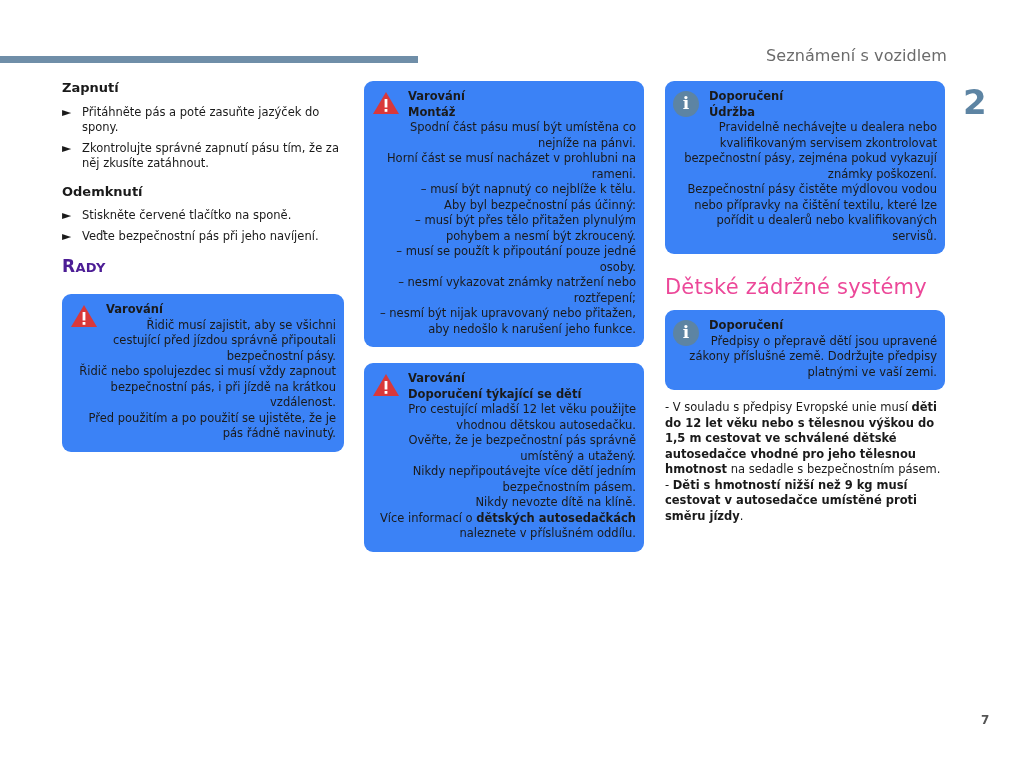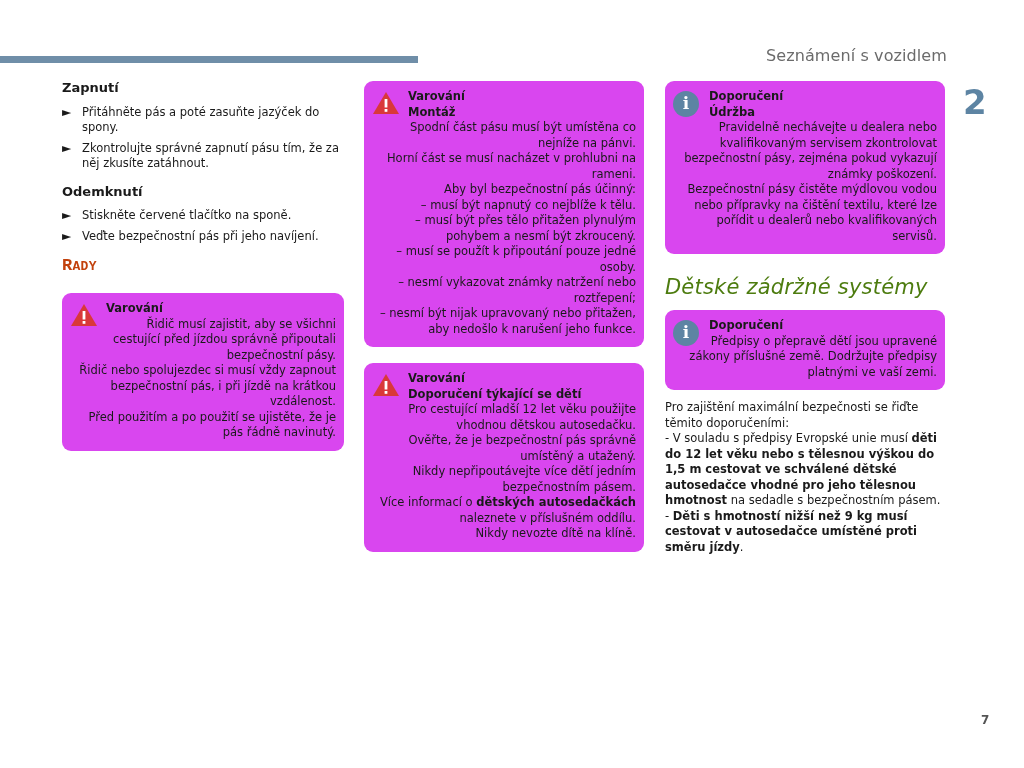--- a/index.html
+++ b/index.html
@@ -14,34 +14,34 @@
     .col { position: absolute; }
     .col1 { left: 62px; top: 80px; width: 282px; }
     .col2 { left: 364px; top: 81px; width: 280px; }
     .col3 { left: 665px; top: 81px; width: 280px; }
 
     .subhead { font-weight: bold; font-size: 13px; margin-bottom: 9px; }
     .bullets { list-style: none; margin-bottom: 12px; }
     .bullets li { position: relative; padding-left: 20px; margin-bottom: 5px; }
     .bullets li .arrow { position: absolute; left: 0; top: 0; font-size: 12px; line-height: 15px; }
 
-    .rady { font-weight: bold; font-size: 17px; line-height: 20px; color: #c2410c; margin: 12px 0 16px; letter-spacing: 0.3px; font-family: Liberation Mono, monospace; }
+    .rady { font-weight: bold; font-size: 17px; line-height: 20px; color: #4c1d95; margin: 12px 0 16px; letter-spacing: 0.3px; }
     .rady .big { font-size: 17px; }
     .rady .small { font-size: 13px; }
 
-    .box { background: #d946ef; border-radius: 9px; padding: 8px 8px 10px 8px; position: relative; }
+    .box { background: #3b82f6; border-radius: 9px; padding: 8px 8px 10px 8px; position: relative; }
     .box .icon-wrap { position: absolute; left: 8px; top: 10px; width: 28px; height: 26px; }
     .box .head { padding-left: 36px; font-weight: bold; }
     .box .indent { padding-left: 36px; }
     .box p { margin: 0; text-align: right; }
     .col2 .box { margin-bottom: 16px; }
 
     .info-icon { width: 26px; height: 26px; border-radius: 50%; background: #5d84a3; color: #fff; display: flex; align-items: center; justify-content: center; font-weight: bold; font-size: 17px; font-family: "DejaVu Serif", serif; }
 
-    .col3 .heading { font-size: 21px; line-height: 26px; color: #4d7c0f; margin: 20px 0 10px; letter-spacing: 0.2px; font-style: italic; }
+    .col3 .heading { font-size: 21px; line-height: 26px; color: #ec4899; margin: 20px 0 10px; letter-spacing: 0.2px; }
     .col3 .body-text { margin-top: 10px; }
     b { font-weight: bold; }
   </style>
 </head>
 <body>
 
 <div class="top-bar"></div>
 <div class="section-title">Seznámení s vozidlem</div>
 <div class="chapter-num">2</div>
 
@@ -79,43 +79,43 @@
       <svg width="28" height="24" viewBox="0 0 28 24">
           <polygon points="14,1 27,23 1,23" fill="#d9383a"></polygon>
           <rect x="12.6" y="8" width="2.8" height="8.5" fill="#fff"></rect>
           <rect x="12.6" y="18" width="2.8" height="2.8" fill="#fff"></rect>
         </svg>
     </div>
     <div class="head">Varování</div>
     <div class="head">Montáž</div>
     <p>Spodní část pásu musí být umístěna co nejníže na pánvi.</p>
     <p>Horní část se musí nacházet v prohlubni na rameni.</p>
+    <p>– musí být napnutý co nejblíže k tělu.</p>
     <p>Aby byl bezpečnostní pás účinný:</p>
-    <p>– musí být napnutý co nejblíže k tělu.</p>
     <p>– musí být přes tělo přitažen plynulým pohybem a nesmí být zkroucený.</p>
     <p>– musí se použít k připoutání pouze jedné osoby.</p>
     <p>– nesmí vykazovat známky natržení nebo roztřepení;</p>
     <p>– nesmí být nijak upravovaný nebo přitažen, aby nedošlo k narušení jeho funkce.</p>
   </div>
 
   <div class="box">
     <div class="icon-wrap">
       <svg width="28" height="24" viewBox="0 0 28 24">
           <polygon points="14,1 27,23 1,23" fill="#d9383a"></polygon>
           <rect x="12.6" y="8" width="2.8" height="8.5" fill="#fff"></rect>
           <rect x="12.6" y="18" width="2.8" height="2.8" fill="#fff"></rect>
         </svg>
     </div>
     <div class="head">Varování</div>
     <div class="head">Doporučení týkající se dětí</div>
     <p>Pro cestující mladší 12 let věku použijte vhodnou dětskou autosedačku.</p>
     <p>Ověřte, že je bezpečnostní pás správně umístěný a utažený.</p>
     <p>Nikdy nepřipoutávejte více dětí jedním bezpečnostním pásem.</p>
+    <p>Nikdy nevozte dítě na klíně.</p>
     <p><span>Více informací o </span><b>dětských autosedačkách</b><span> naleznete v příslušném oddílu.</span></p>
-    <p>Nikdy nevozte dítě na klíně.</p>
   </div>
 </div>
 
 <div class="col col3">
   <div class="box">
     <div class="icon-wrap">
         <div class="info-icon">i</div>
       </div>
     <div class="head">Doporučení</div>
     <div class="head">Údržba</div>
@@ -128,19 +128,18 @@
   <div class="box">
     <div class="icon-wrap">
         <div class="info-icon">i</div>
       </div>
     <div class="head">Doporučení</div>
     <p class="indent">Předpisy o přepravě dětí jsou upravené</p>
     <p>zákony příslušné země. Dodržujte předpisy platnými ve vaší zemi.</p>
   </div>
 
   <div class="body-text">
-    <p>Pro zajištění maximální bezpečnosti se řiďte těmito doporučeními:</p>
     <p><span>- V souladu s předpisy Evropské unie musí </span><b>děti do 12 let věku nebo s tělesnou výškou do 1,5 m cestovat ve schválené dětské autosedačce vhodné pro jeho tělesnou hmotnost</b><span> na sedadle s bezpečnostním pásem.</span></p>
     <p><span>- </span><b>Děti s hmotností nižší než 9 kg musí cestovat v autosedačce umístěné proti směru jízdy</b><span>.</span></p>
   </div>
 </div>
 
 <div class="page-num">7</div>
 
 </body></html>

